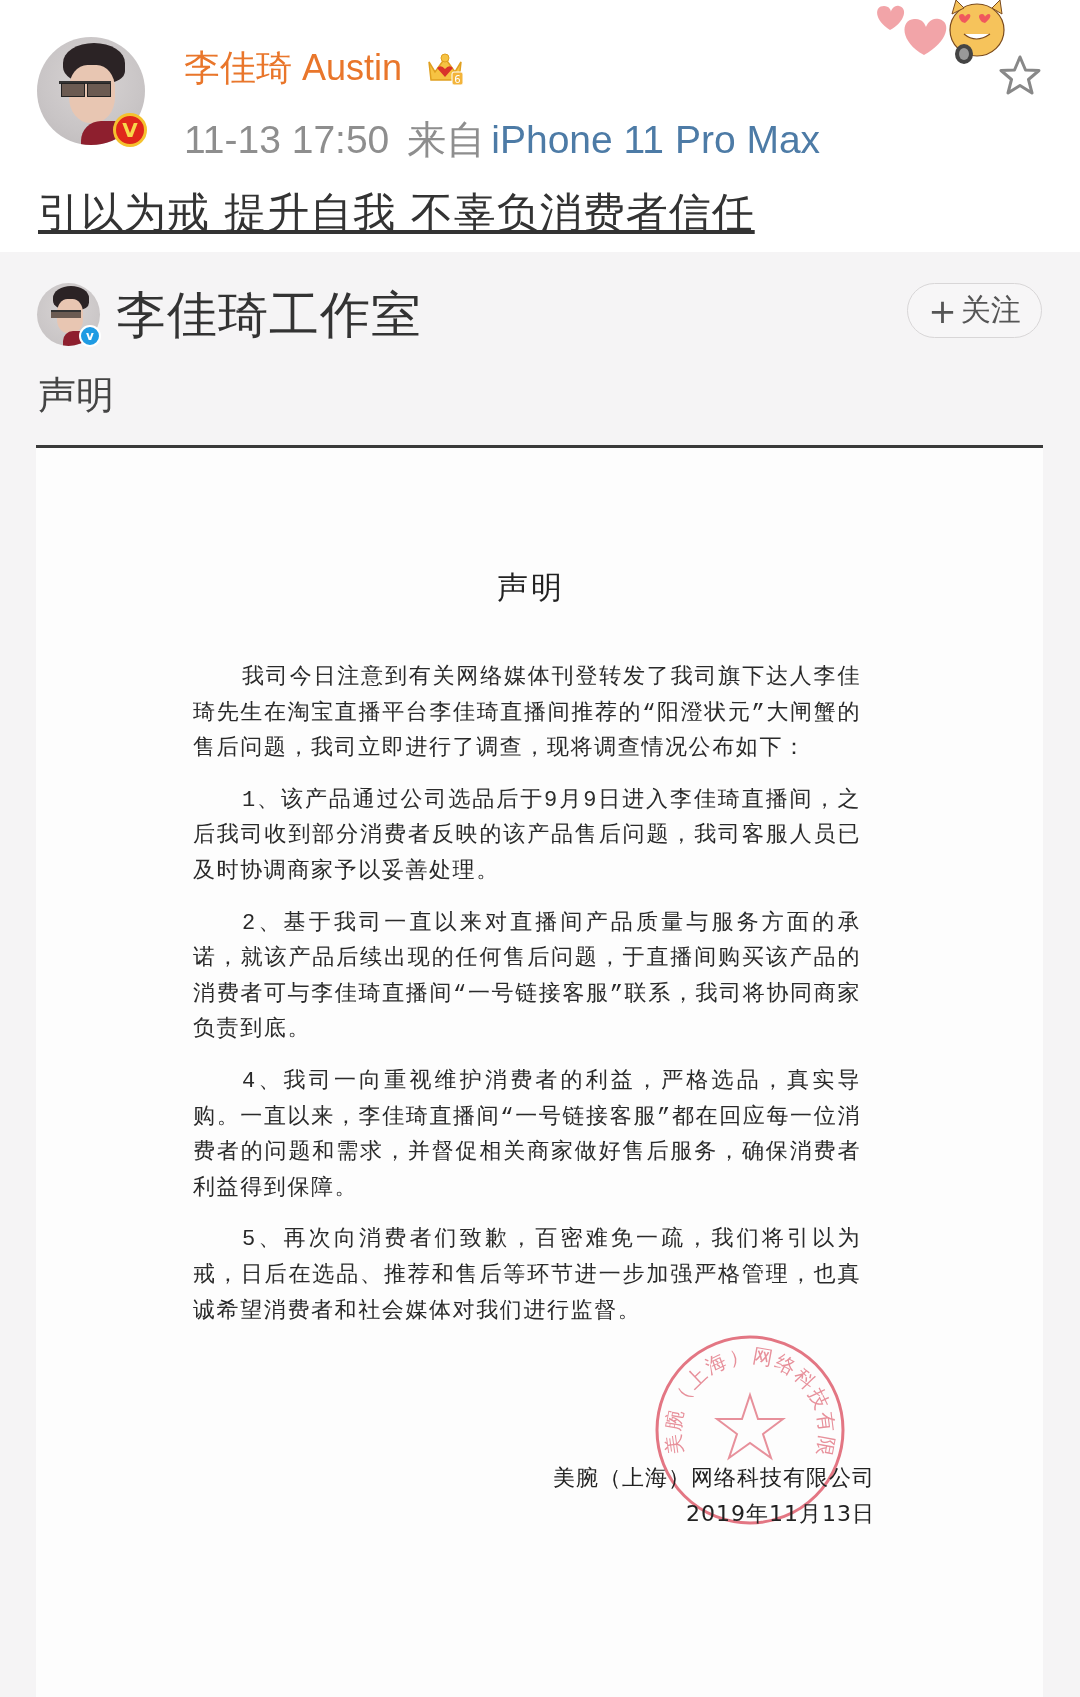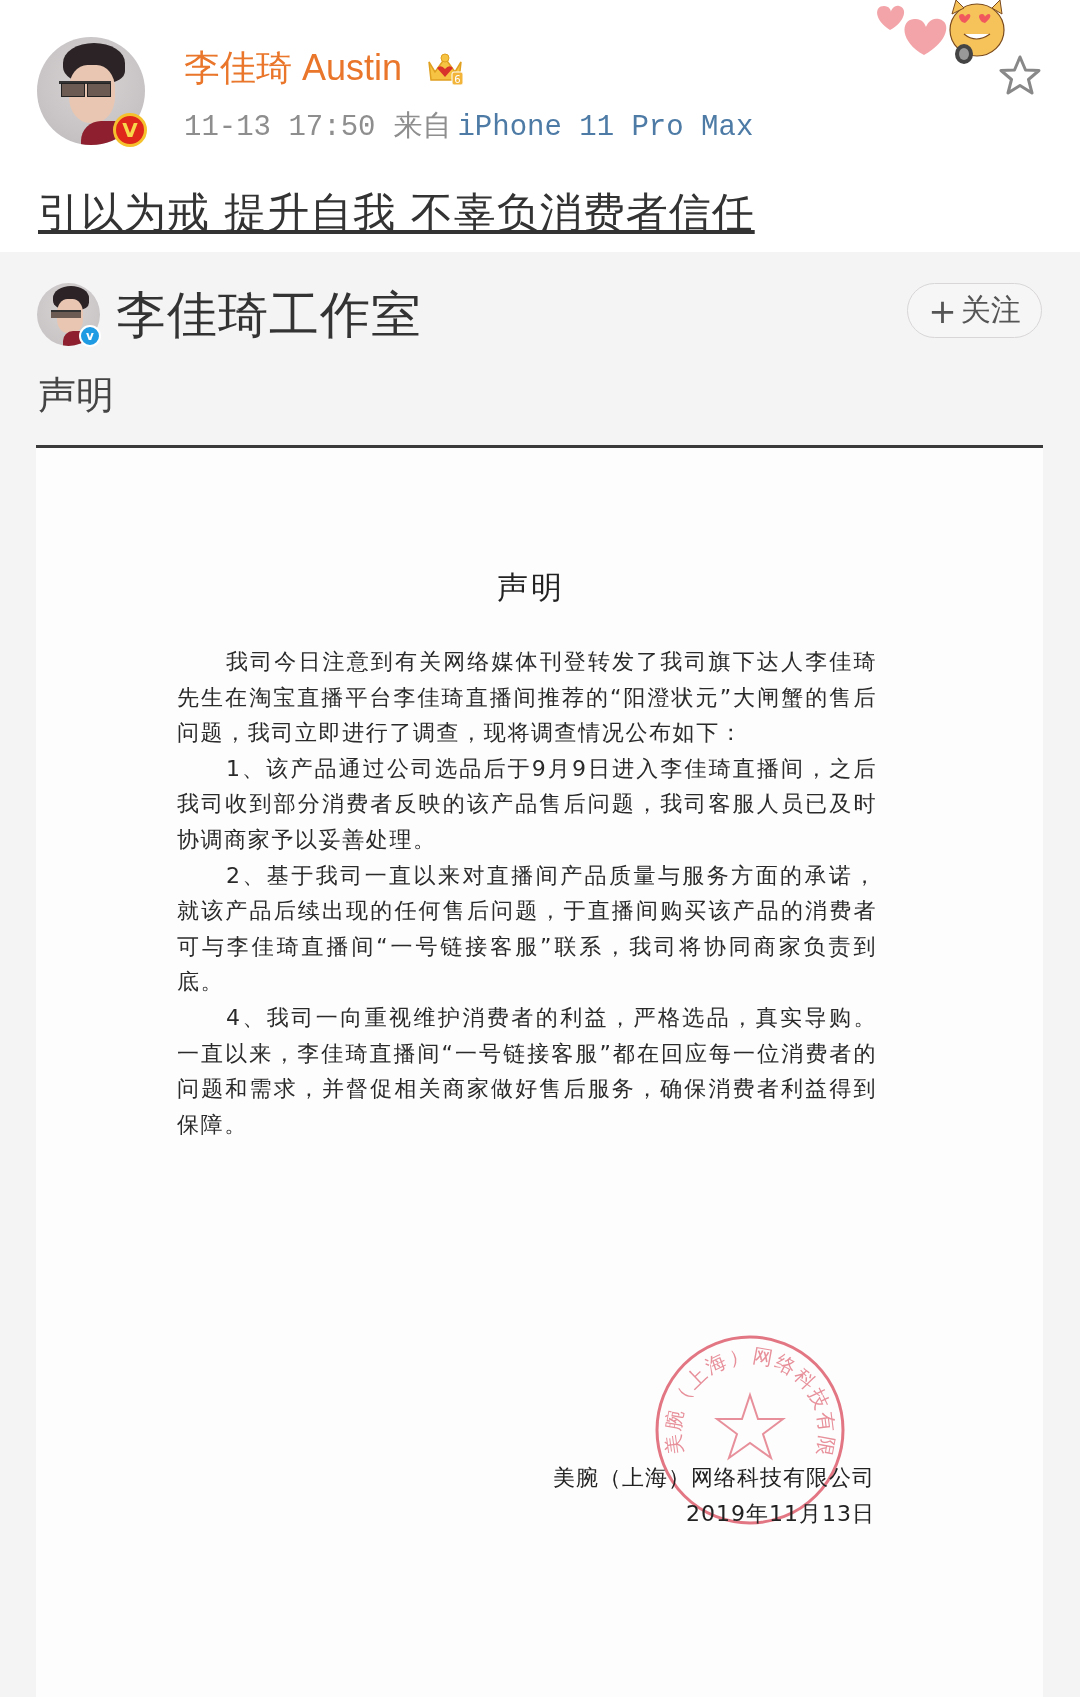--- a/index.html
+++ b/index.html
@@ -9,21 +9,21 @@
   .avatar-main { left:37px; top:37px; width:108px; height:108px; border-radius:50%; background:radial-gradient(circle at 50% 40%, #d8d4d4 0%, #c9c5c6 60%, #bcb8b9 100%); overflow:hidden; }
   .avatar-main .hair { position:absolute; left:26px; top:6px; width:62px; height:40px; background:#2b2325; border-radius:50% 50% 30% 40%; }
   .avatar-main .face { position:absolute; left:32px; top:28px; width:46px; height:58px; background:#e8c6b2; border-radius:40% 40% 45% 45%; }
   .avatar-main .glasses { position:absolute; left:22px; top:44px; width:52px; height:12px; border-top:3px solid #333; }
   .avatar-main .glasses:before, .avatar-main .glasses:after { content:""; position:absolute; top:-1px; width:22px; height:12px; background:#6b5b52; border:1px solid #222; }
   .avatar-main .glasses:before { left:2px; } .avatar-main .glasses:after { left:28px; }
   .avatar-main .jacket { position:absolute; left:44px; top:84px; width:70px; height:40px; background:#8e1f2e; border-radius:20px 20px 0 0; }
   .badge-v { left:113px; top:113px; width:34px; height:34px; border-radius:50%; background:#e0271b; border:3px solid #f5c22e; box-sizing:border-box; color:#f8d84a; font:bold 20px "DejaVu Sans",sans-serif; text-align:center; line-height:28px; }
   .username { left:184px; top:42px; font-size:36px; color:#e9762b; font-family:"Liberation Sans","DejaVu Sans",sans-serif; white-space:nowrap; line-height:52px; }
   .crown { left:425px; top:50px; width:40px; height:36px; }
-  .meta { left:184px; top:108px; font-size:29px; line-height:40px; white-space:nowrap; font-family:Liberation Mono, monospace; }
+  .meta { left:184px; top:120px; font-size:39px; line-height:40px; white-space:nowrap; font-family:Liberation Sans, sans-serif; }
   .meta .time { color:#8e8e8e; }
   .meta .from { color:#8e8e8e; margin-left:18px; }
   .meta .device { color:#4d7ba6; margin-left:6px; }
   .sticker { left:872px; top:0px; width:140px; height:66px; }
   .star { left:998px; top:54px; width:44px; height:42px; }
   .caption { left:38px; top:180px; font-size:42px; line-height:66px; color:#333; white-space:nowrap; letter-spacing:1px;text-decoration:underline; }
   
   .band { left:0; top:252px; width:1080px; height:1445px; background:#f5f4f5; }
   .avatar-small { left:37px; top:283px; width:63px; height:63px; border-radius:50%; background:radial-gradient(circle at 50% 40%, #d8d4d4 0%, #c4c0c1 100%); overflow:hidden; }
   .avatar-small .hair { position:absolute; left:16px; top:3px; width:36px; height:24px; background:#2b2325; border-radius:50% 50% 30% 40%; }
@@ -32,21 +32,21 @@
   .avatar-small .jacket { position:absolute; left:26px; top:48px; width:40px; height:20px; background:#8e1f2e; border-radius:10px 10px 0 0; }
   .badge-blue { left:79px; top:325px; width:22px; height:22px; border-radius:50%; background:#1f9be3; border:2px solid #fff; box-sizing:border-box; color:#fff; font:bold 12px "DejaVu Sans",sans-serif; text-align:center; line-height:18px; }
   .studio-name { left:116px; top:290px; font-size:50px; line-height:50px; color:#333; white-space:nowrap; letter-spacing:1px; }
   .follow-btn { left:907px; top:283px; width:135px; height:55px; border:1.5px solid #d8d6d7; border-radius:28px; box-sizing:border-box; background:#f7f6f7; display:flex; align-items:center; justify-content:center; font-size:30px; color:#555; cursor:pointer; }
   .follow-btn .plus { font-size:34px; margin-right:4px; line-height:1; }
   .repost-text { left:38px; top:368px; font-size:38px; line-height:54px; color:#444; }
   
   .paper { left:36px; top:445px; width:1007px; height:1252px; background:#fdfdfd; border-top:3px solid #3a3a3a; box-sizing:border-box; }
   .doc-title { left:497px; top:567px; font-size:31px; line-height:40px; color:#222; letter-spacing:3px; white-space:nowrap; }
   .doc-body { left:177px; top:644px; width:700px; }
-  .doc-body p { margin:0; font-size:22px; line-height:35.6px; color:#2a2a2a; text-indent:49px; letter-spacing:1.6px; text-align:justify; }
+  .doc-body p { margin:16px; font-size:22px; line-height:35.6px; color:#2a2a2a; text-indent:49px; letter-spacing:1.6px; text-align:justify;font-family:Liberation Mono, monospace; }
   .stamp { left:653px; top:1333px; width:194px; height:194px; }
   .signature { left:545px; top:1460px; width:330px; text-align:right; font-size:22px; line-height:36px; color:#222; white-space:nowrap; letter-spacing:1px; }
 </style>
 </head>
 <body>
 
 <div class="abs avatar-main">
   <div class="hair"></div>
   <div class="face"></div>
   <div class="glasses"></div>
@@ -110,20 +110,21 @@
 <div class="abs repost-text">声明</div>
 
 <div class="abs paper"></div>
 <div class="abs doc-title">声明</div>
 
 <div class="abs doc-body">
   <p>我司今日注意到有关网络媒体刊登转发了我司旗下达人李佳琦先生在淘宝直播平台李佳琦直播间推荐的“阳澄状元”大闸蟹的售后问题，我司立即进行了调查，现将调查情况公布如下：</p>
   <p>1、该产品通过公司选品后于9月9日进入李佳琦直播间，之后我司收到部分消费者反映的该产品售后问题，我司客服人员已及时协调商家予以妥善处理。</p>
   <p>2、基于我司一直以来对直播间产品质量与服务方面的承诺，就该产品后续出现的任何售后问题，于直播间购买该产品的消费者可与李佳琦直播间“一号链接客服”联系，我司将协同商家负责到底。</p>
   <p>4、我司一向重视维护消费者的利益，严格选品，真实导购。一直以来，李佳琦直播间“一号链接客服”都在回应每一位消费者的问题和需求，并督促相关商家做好售后服务，确保消费者利益得到保障。</p>
+  <p>5、再次向消费者们致歉，百密难免一疏，我们将引以为戒，日后在选品、推荐和售后等环节进一步加强严格管理，也真诚希望消费者和社会媒体对我们进行监督。</p>
 </div>
 
 <div class="abs stamp">
   <svg width="194" height="194" viewBox="0 0 194 194">
     <circle cx="97" cy="97" r="93" fill="none" stroke="#d9485a" stroke-width="3" opacity="0.75"></circle>
     <path d="M97 62 L105 86 L130 86 L110 101 L118 125 L97 110 L76 125 L84 101 L64 86 L89 86 Z" fill="none" stroke="#d9485a" stroke-width="2" opacity="0.6"></path>
     <defs>
         <path id="arc" d="M30 120 A70 70 0 1 1 164 120"></path>
       </defs>
     <text font-size="20" fill="#d9485a" opacity="0.6" font-family="DejaVu Sans, sans-serif" letter-spacing="2">

